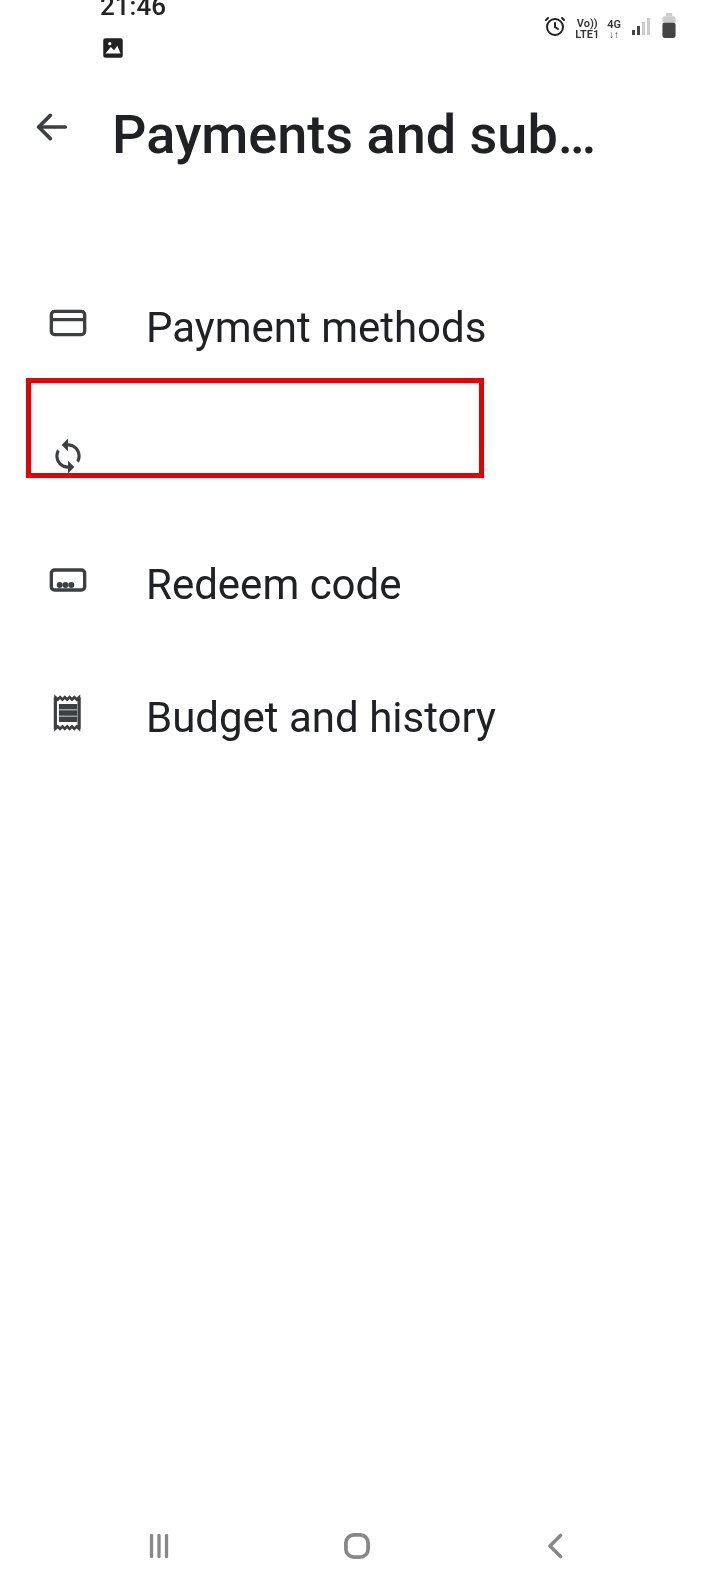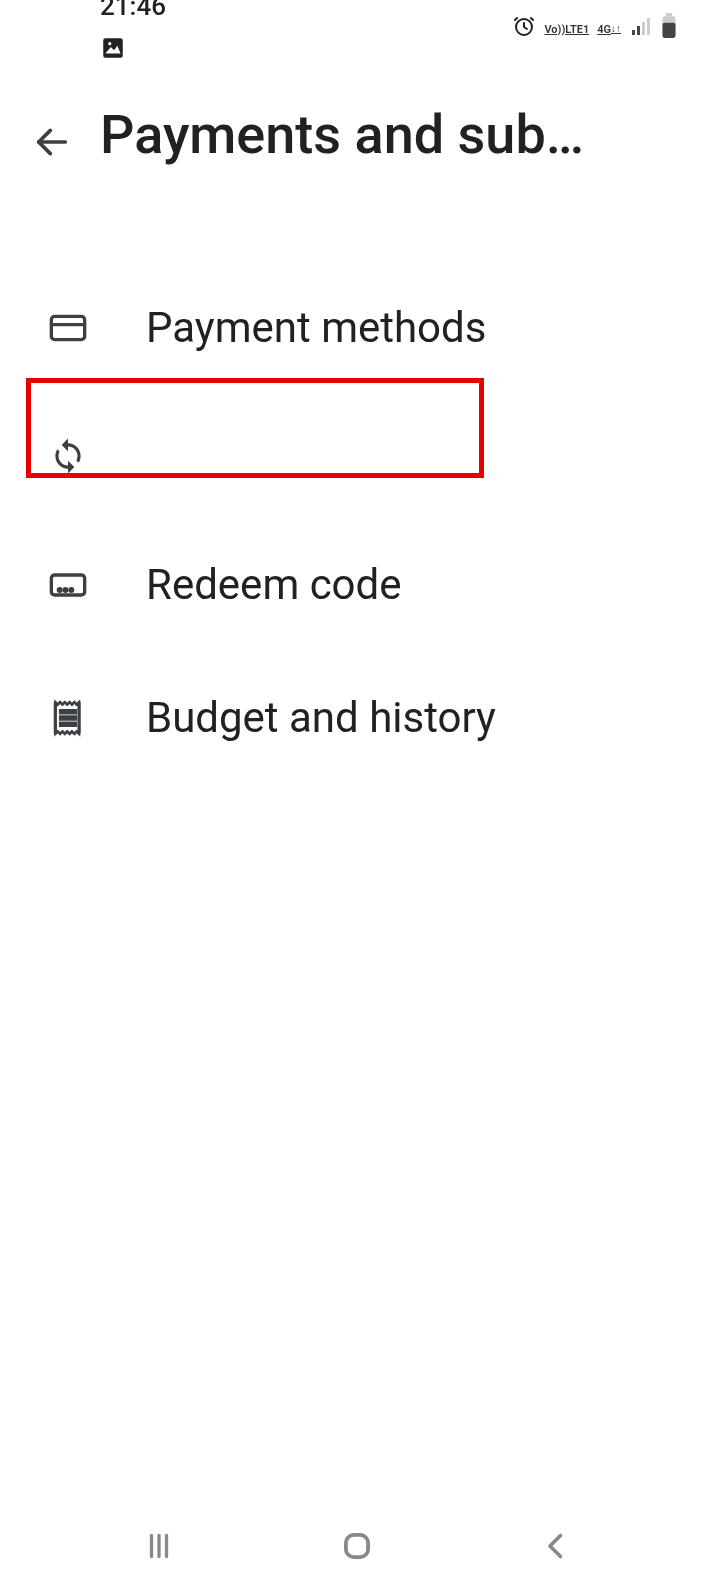--- a/index.html
+++ b/index.html
@@ -33,23 +33,23 @@
     .status-right {
       display: flex;
       align-items: center;
       gap: 8px;
     }
     .status-clock {
       font-weight: 500;
     }
     .header {
       display: flex;
-      align-items: flex-end;
+      align-items: flex-start;
       padding: 45px 28px 25px 28px;
-      gap: 24px;
+      gap: 36px;
     }
     .back-btn {
       width: 48px;
       height: 48px;
       display: flex;
       align-items: center;
       justify-content: center;
       flex-shrink: 0;
     }
     .page-title {
@@ -59,21 +59,20 @@
       white-space: nowrap;
       overflow: hidden;
       text-overflow: ellipsis;
       flex: 1;
     }
     .menu-list {
       padding-top: 70px;
     }
     .menu-item {
       display: flex;
-      align-items: center;
       padding: 42px 48px;
       gap: 58px;
     }
     .menu-icon {
       width: 40px;
       height: 40px;
       display: flex;
       align-items: center;
       justify-content: center;
       flex-shrink: 0;
@@ -101,26 +100,26 @@
     }
     .nav-btn {
       width: 60px;
       height: 60px;
       display: flex;
       align-items: center;
       justify-content: center;
     }
     .lte-block {
       display: flex;
+      flex-direction: column;
       align-items: center;
       font-size: 11px;
       line-height: 1;
       font-weight: 600;
       color: #333;
-      text-decoration: underline;
     }
   </style>
 </head>
 <body>
 
 <div class="status-bar">
   <div class="status-left">
     <span class="status-clock">21:46</span>
     <span>
       <svg width="26" height="26" viewBox="0 0 24 24" fill="#222">

